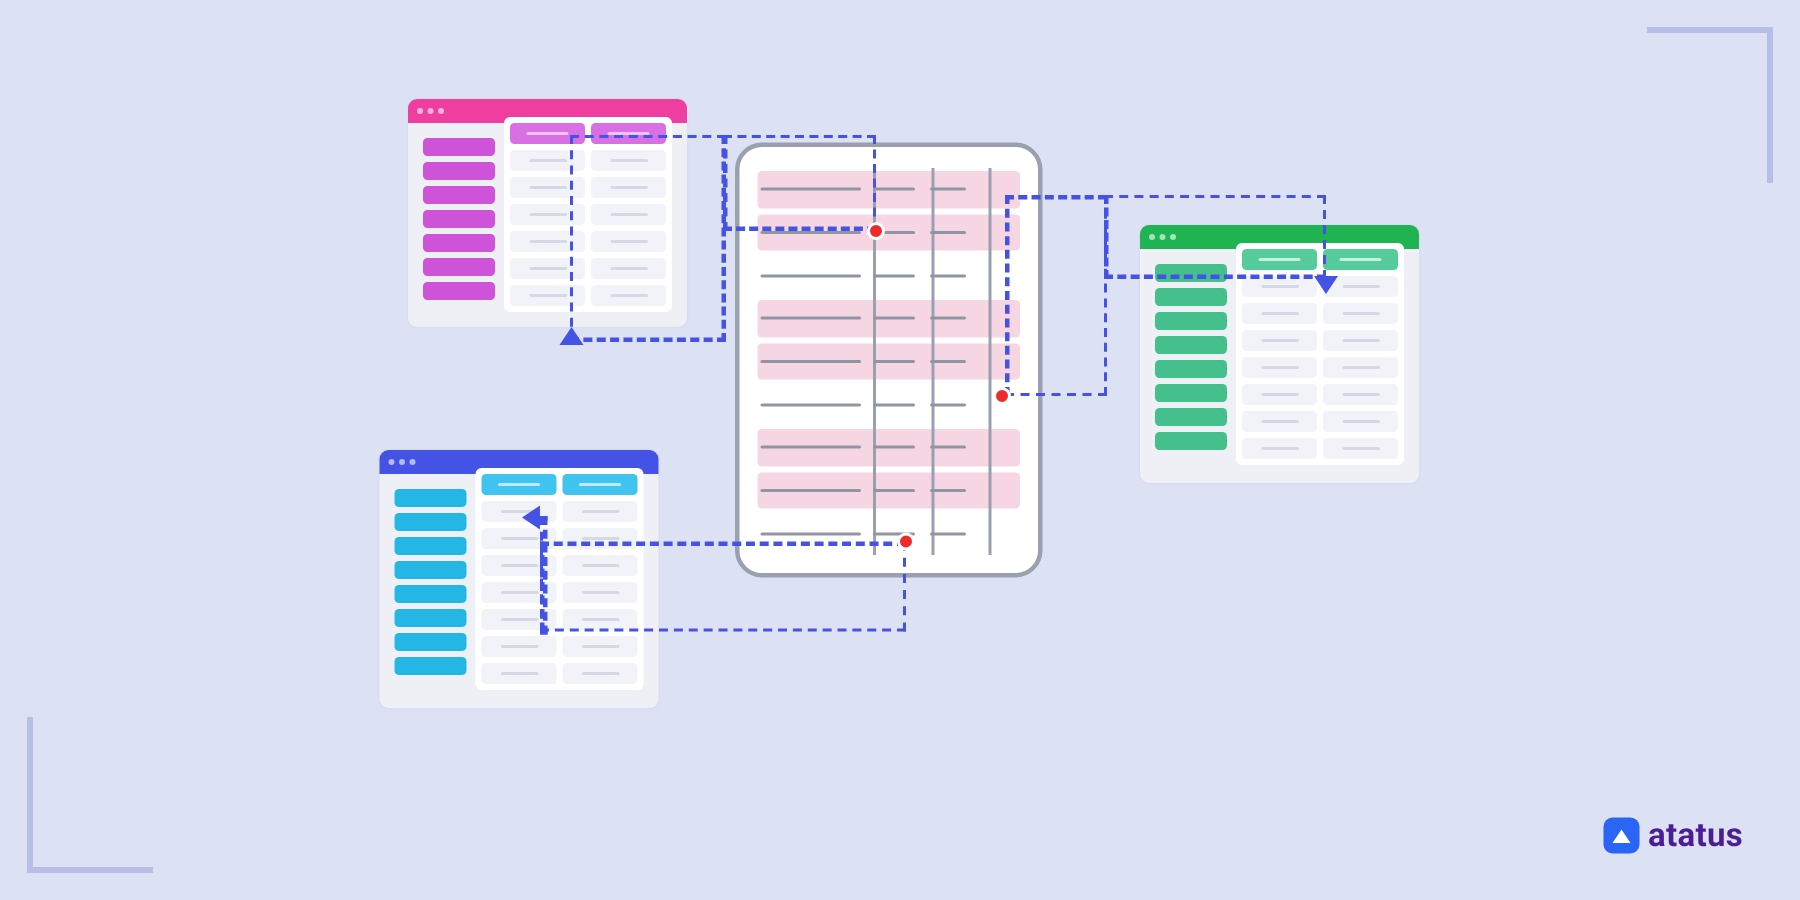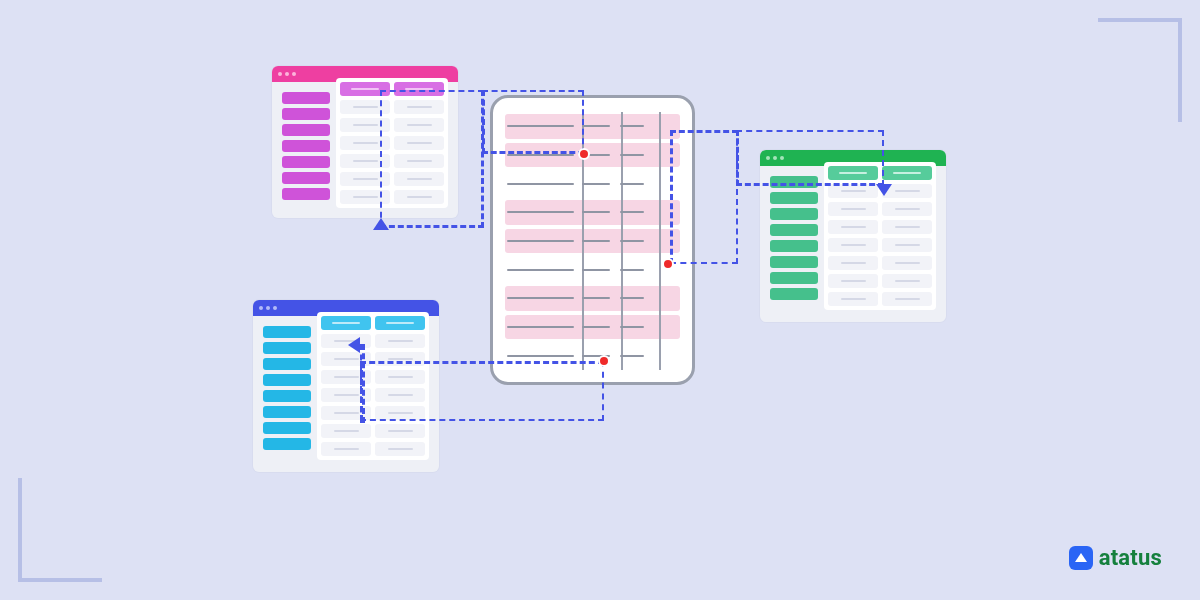--- a/index.html
+++ b/index.html
@@ -177,24 +177,24 @@
     border-style:dashed;
     box-sizing:border-box;
     z-index:10;
   }
 
   
   .brand {
     position:absolute;
     right: 38px;
     bottom: 30px;
-    display:flex; align-items:center; gap:6px;
+    display:flex; align-items:flex-start; gap:6px;
     font-weight:750;
     font-size:22px;
-    color:#15803d;
+    color:#4c1d95;
     letter-spacing:.2px;
   }
   .brand-mark{
     width:24px; height:24px; border-radius:6px; background:#2a65f5;
     display:flex; align-items:center; justify-content:center;
   }
   .brand-mark::before{
     content:"";
     width:0;height:0;
     border-left:6px solid transparent;

